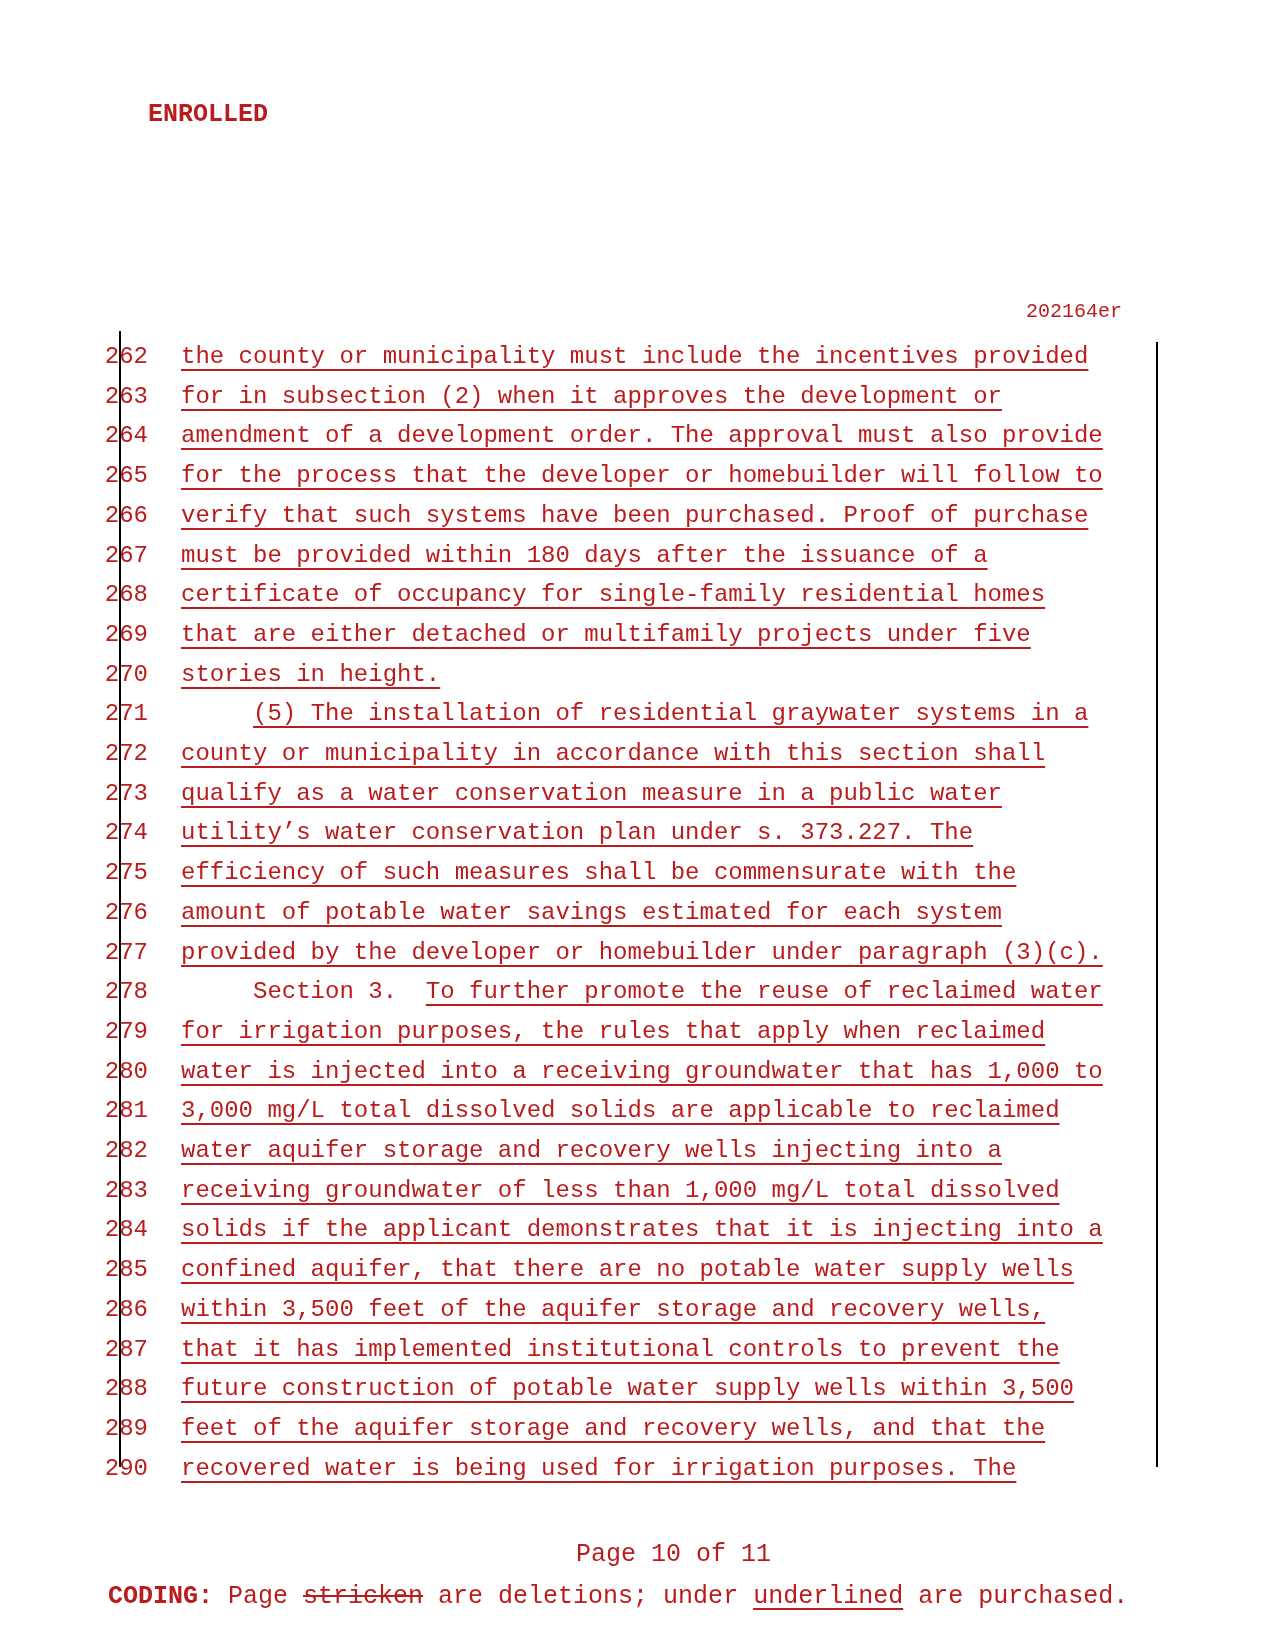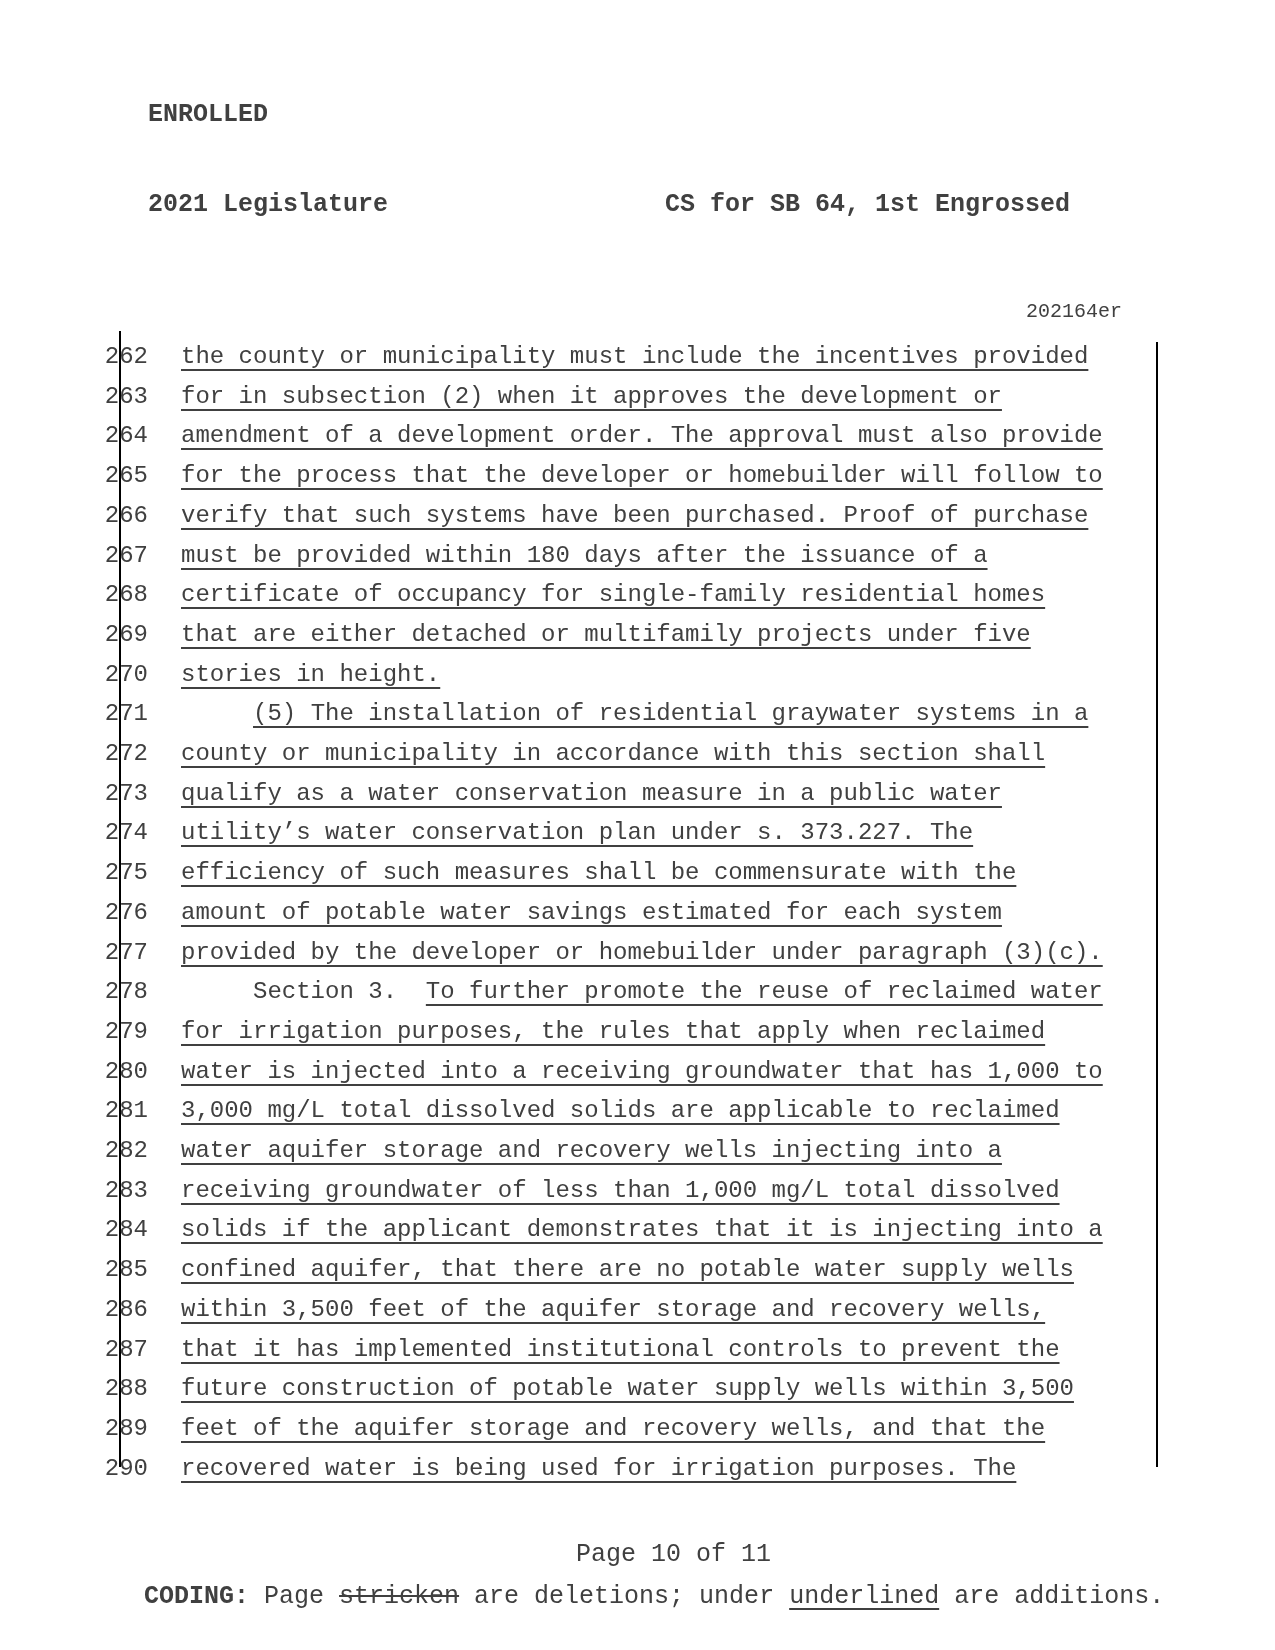--- a/index.html
+++ b/index.html
@@ -2,21 +2,21 @@
 <html><head>
 <meta charset="utf-8">
 <style>
   html, body { margin: 0; padding: 0; background: #e8e8e8; }
   .page {
     position: relative;
     width: 1275px;
     height: 1650px;
     margin: 0 auto;
     background: #ffffff;
-    color: #404040;
+    color: #b91c1c;
     font-family: "Liberation Mono", "DejaVu Sans Mono", monospace;
     overflow: hidden;
   }
   .header {
     position: absolute;
     left: 148px;
     top: 40px;
     width: 922px;
     font-size: 25px;
     font-weight: bold;
@@ -62,44 +62,40 @@
     font-size: 25px;
     padding-left: 36px;
   }
   .coding {
     position: absolute;
     top: 1582px;
     left: 108px;
     font-size: 25px;
     white-space: pre;
   }
-  .seg-bold { font-weight: bold; margin-left: 36px; }
+  .seg-bold { font-weight: bold; }
   .seg-strike { text-decoration: line-through; text-decoration-thickness: 2px; }
   .seg-underline {
     text-decoration: underline;
     text-underline-offset: 5px;
     text-decoration-thickness: 2px;
   }
 </style>
 </head>
 <body>
 
 <div class="page">
 
   <div class="header">
     <div>ENROLLED</div>
-    <div class="header-row2">
-      <span>2021 Legislature</span>
-      <span>CS for SB 64, 1st Engrossed</span>
-    </div>
   </div>
 
   <div class="doc-id">202164er</div>
 
   <div class="rule rule-left"></div>
   <div class="rule rule-right"></div>
 
   <div class="body-lines" id="lines"><div class="line"><span class="lnum">262</span><span class="ltext"><span class="u">the county or municipality must include the incentives provided</span></span></div><div class="line"><span class="lnum">263</span><span class="ltext"><span class="u">for in subsection (2) when it approves the development or</span></span></div><div class="line"><span class="lnum">264</span><span class="ltext"><span class="u">amendment of a development order. The approval must also provide</span></span></div><div class="line"><span class="lnum">265</span><span class="ltext"><span class="u">for the process that the developer or homebuilder will follow to</span></span></div><div class="line"><span class="lnum">266</span><span class="ltext"><span class="u">verify that such systems have been purchased. Proof of purchase</span></span></div><div class="line"><span class="lnum">267</span><span class="ltext"><span class="u">must be provided within 180 days after the issuance of a</span></span></div><div class="line"><span class="lnum">268</span><span class="ltext"><span class="u">certificate of occupancy for single-family residential homes</span></span></div><div class="line"><span class="lnum">269</span><span class="ltext"><span class="u">that are either detached or multifamily projects under five</span></span></div><div class="line"><span class="lnum">270</span><span class="ltext"><span class="u">stories in height.</span></span></div><div class="line"><span class="lnum">271</span><span class="ltext"><span>     </span><span class="u">(5) The installation of residential graywater systems in a</span></span></div><div class="line"><span class="lnum">272</span><span class="ltext"><span class="u">county or municipality in accordance with this section shall</span></span></div><div class="line"><span class="lnum">273</span><span class="ltext"><span class="u">qualify as a water conservation measure in a public water</span></span></div><div class="line"><span class="lnum">274</span><span class="ltext"><span class="u">utility’s water conservation plan under s. 373.227. The</span></span></div><div class="line"><span class="lnum">275</span><span class="ltext"><span class="u">efficiency of such measures shall be commensurate with the</span></span></div><div class="line"><span class="lnum">276</span><span class="ltext"><span class="u">amount of potable water savings estimated for each system</span></span></div><div class="line"><span class="lnum">277</span><span class="ltext"><span class="u">provided by the developer or homebuilder under paragraph (3)(c).</span></span></div><div class="line"><span class="lnum">278</span><span class="ltext"><span>     Section 3.  </span><span class="u">To further promote the reuse of reclaimed water</span></span></div><div class="line"><span class="lnum">279</span><span class="ltext"><span class="u">for irrigation purposes, the rules that apply when reclaimed</span></span></div><div class="line"><span class="lnum">280</span><span class="ltext"><span class="u">water is injected into a receiving groundwater that has 1,000 to</span></span></div><div class="line"><span class="lnum">281</span><span class="ltext"><span class="u">3,000 mg/L total dissolved solids are applicable to reclaimed</span></span></div><div class="line"><span class="lnum">282</span><span class="ltext"><span class="u">water aquifer storage and recovery wells injecting into a</span></span></div><div class="line"><span class="lnum">283</span><span class="ltext"><span class="u">receiving groundwater of less than 1,000 mg/L total dissolved</span></span></div><div class="line"><span class="lnum">284</span><span class="ltext"><span class="u">solids if the applicant demonstrates that it is injecting into a</span></span></div><div class="line"><span class="lnum">285</span><span class="ltext"><span class="u">confined aquifer, that there are no potable water supply wells</span></span></div><div class="line"><span class="lnum">286</span><span class="ltext"><span class="u">within 3,500 feet of the aquifer storage and recovery wells,</span></span></div><div class="line"><span class="lnum">287</span><span class="ltext"><span class="u">that it has implemented institutional controls to prevent the</span></span></div><div class="line"><span class="lnum">288</span><span class="ltext"><span class="u">future construction of potable water supply wells within 3,500</span></span></div><div class="line"><span class="lnum">289</span><span class="ltext"><span class="u">feet of the aquifer storage and recovery wells, and that the</span></span></div><div class="line"><span class="lnum">290</span><span class="ltext"><span class="u">recovered water is being used for irrigation purposes. The</span></span></div></div>
 
   <div class="footer-page">Page 10 of 11</div>
-  <div class="coding" id="coding"><span class="seg-bold">CODING:</span><span> Page </span><span class="seg-strike">stricken</span><span> are deletions; under </span><span class="seg-underline">underlined</span><span> are additions.</span></div>
+  <div class="coding" id="coding"><span class="seg-bold">CODING:</span><span> Page </span><span class="seg-strike">stricken</span><span> are deletions; under </span><span class="seg-underline">underlined</span><span> are purchased.</span></div>
 
 </div>
 
 </body></html>

